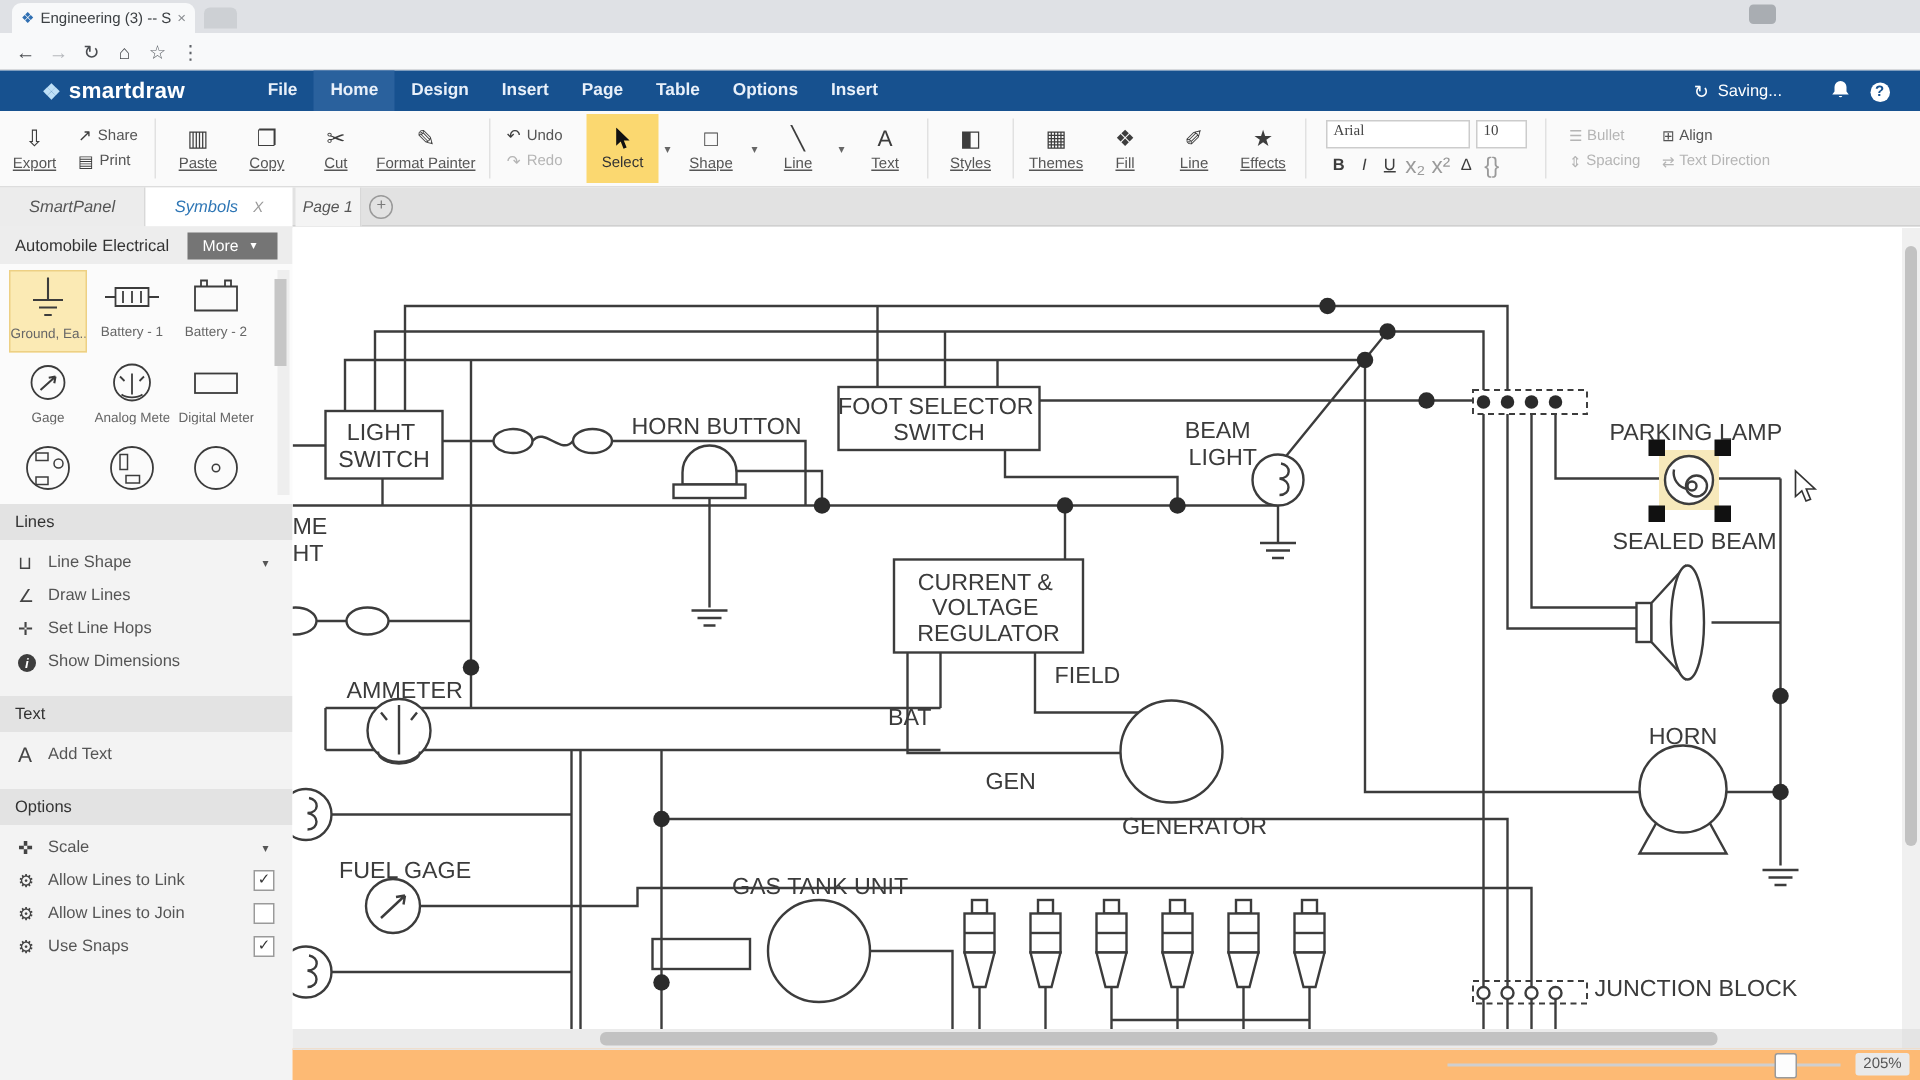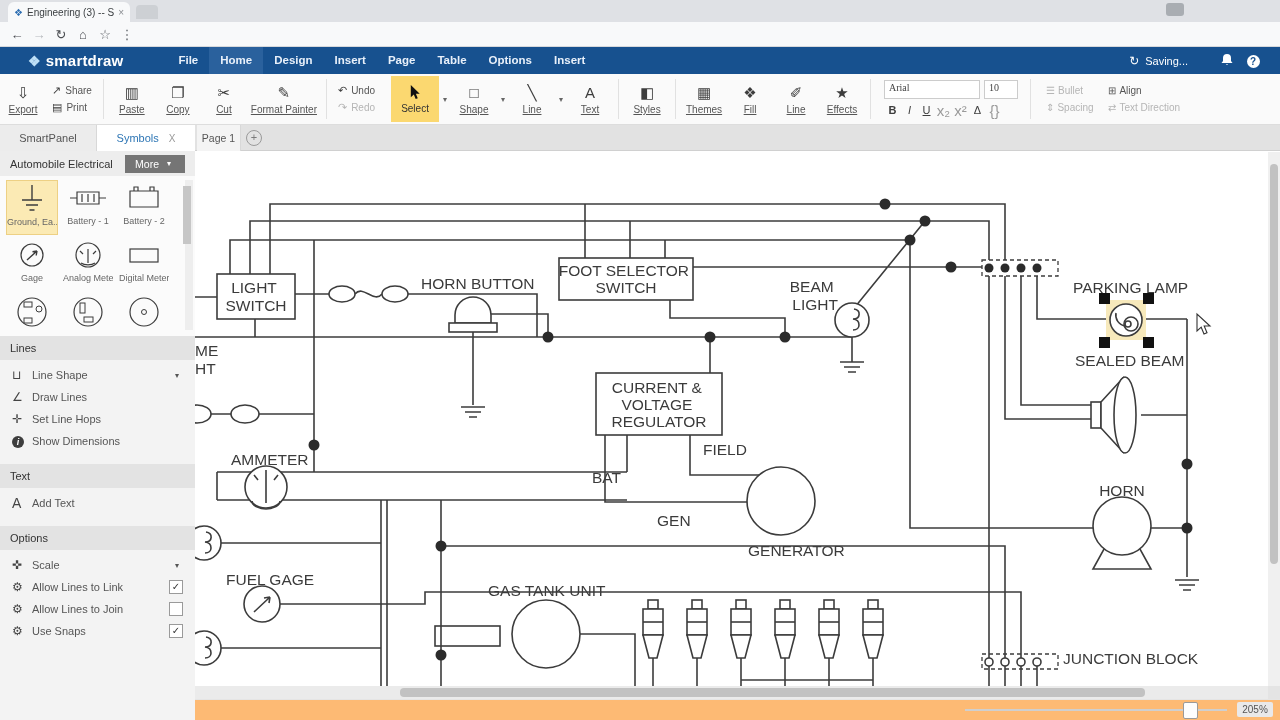--- a/index.html
+++ b/index.html
@@ -51,21 +51,21 @@
   #font-name{width:86px;height:15px;border:1px solid #ccc;background:#fff;font-size:10px;padding:1px 4px;color:#444;}
   #font-size{width:24px;height:15px;border:1px solid #ccc;background:#fff;font-size:10px;padding:1px 4px;margin-left:4px;color:#444;text-align:left;}
   .font-row2{display:flex;align-items:center;margin-top:3px;}
   .fmt-btn{width:17px;text-align:center;font-size:11px;color:#3d3d3d;}
   .fmt-btn.dim{color:#9a9a9a;font-size:15px;}
   .para-group{display:flex;flex-direction:column;justify-content:center;height:46px;margin-left:10px;}
   .para-row{display:flex;align-items:center;height:17px;}
   .para-cell{display:flex;align-items:center;font-size:10px;width:62px;}
   .para-cell .ico{font-size:10px;margin-right:3px;}
   
-  #tabstrip{position:absolute;left:0;top:125px;width:1280px;height:26px;background:#e2e2e2;border-bottom:1px solid #d0d0d0;box-sizing:border-box;}
+  #tabstrip{position:absolute;left:0;top:125px;width:1280px;height:26px;background:#e2e2e2;border-bottom:1px solid #d0d0d0;box-sizing:border-box;font-style:italic;}
   .ptab{position:absolute;top:0;height:26px;display:flex;align-items:center;justify-content:center;font-size:11px;color:#555;}
   #tab-smartpanel{left:0;width:97px;background:#ececec;border-right:1px solid #d8d8d8;box-sizing:border-box;}
   #tab-symbols{left:97px;width:98px;background:#fff;color:#2e76b5;}
   #tab-symbols .x{color:#9a9a9a;margin-left:10px;font-size:10px;}
   #tab-page{left:197px;width:44px;background:#f4f4f4;border-right:1px solid #d8d8d8;box-sizing:border-box;font-size:10.5px;}
   #tab-add{left:241px;width:26px;}
   #tab-add .plus{display:inline-block;width:14px;height:14px;border:1px solid #9a9a9a;border-radius:50%;
     color:#7a7a7a;font-size:11px;line-height:13px;text-align:center;}
   
   #sidebar{position:absolute;left:0;top:151px;width:195px;height:569px;background:#f3f3f3;font-size:11px;color:#444;}

